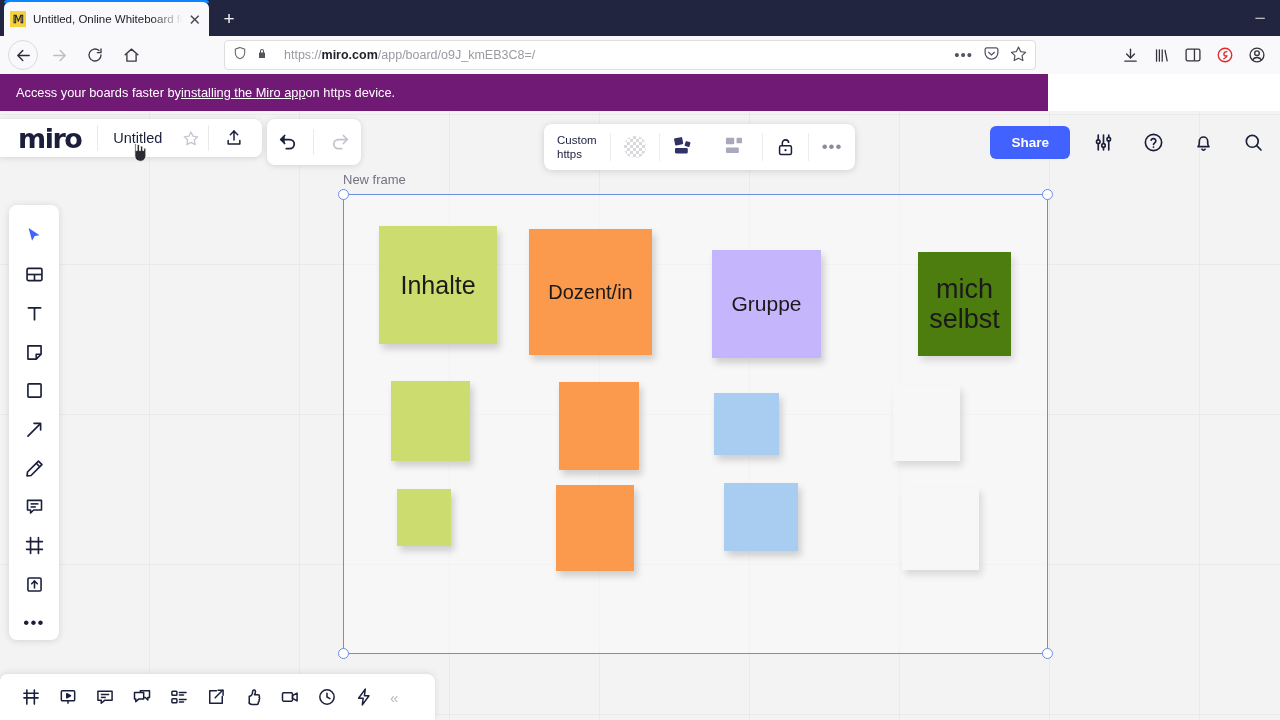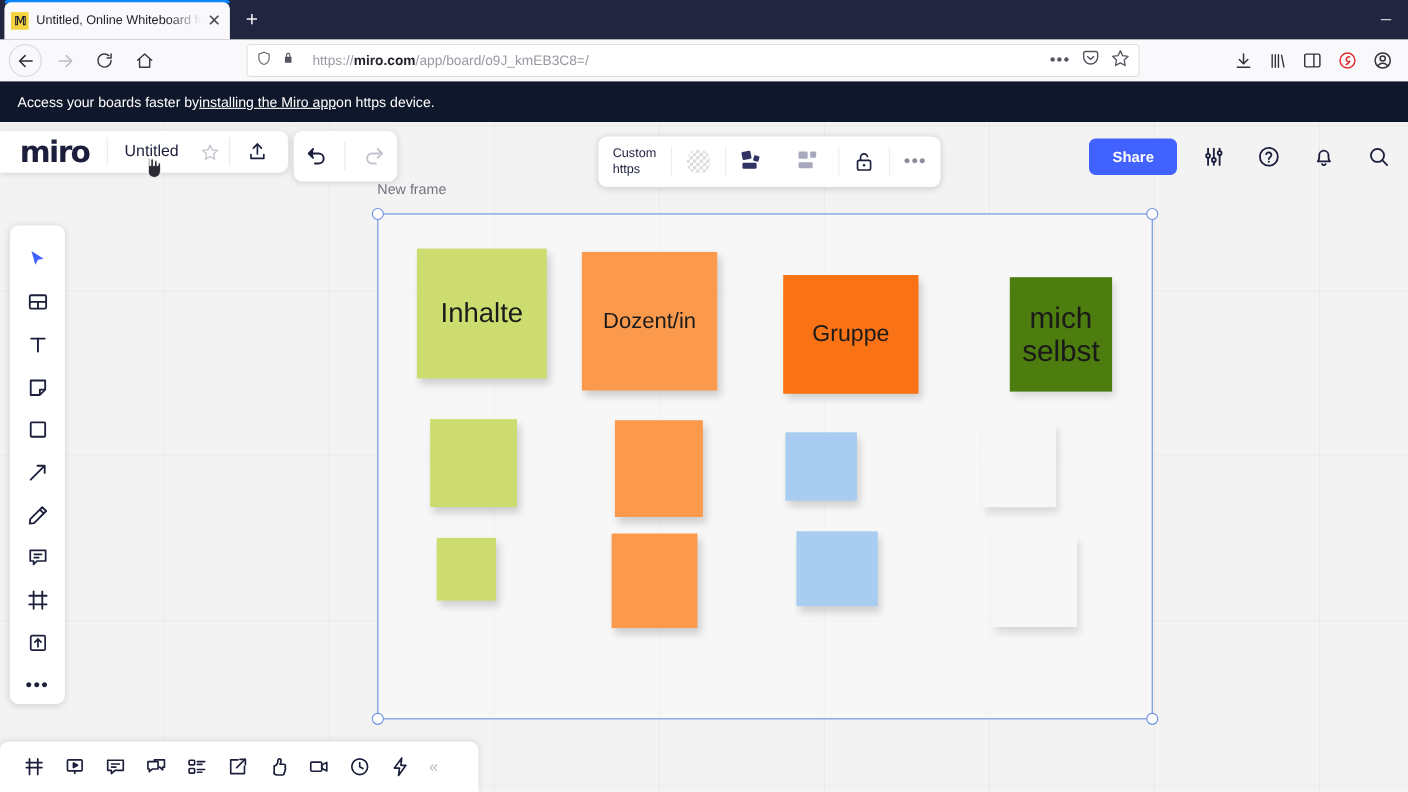--- a/index.html
+++ b/index.html
@@ -69,22 +69,22 @@
   .url-text b { color: #23222b; font-weight: 600; }
   .url-right { display: flex; align-items: center; gap: 10px; }
   .browser-right {
     position: absolute; right: 8px; top: 40px; height: 30px;
     display: flex; align-items: center; gap: 14px; padding-right: 6px;
   }
   .bicon { cursor: pointer; display: flex; align-items: center; justify-content: center; }
 
   
   .banner {
-    position: absolute; top: 74px; left: 0; width: 1280px; height: 37px;
-    background: #0f172a; display: flex; align-items: center;
+    position: absolute; top: 74px; left: 0; width: 1048px; height: 37px;
+    background: #701a75; display: flex; align-items: center;
     padding-left: 16px; color: #fff; font-size: 12.8px; text-align: center;
   }
   .banner a { color: #fff; text-decoration: underline; cursor: pointer; }
 
   
   .canvas {
     position: absolute; top: 111px; left: 0; width: 1280px; height: 609px;
     background: #f3f3f4;
     background-image:
       linear-gradient(to right, rgba(0,0,0,.035) 1px, transparent 1px),
@@ -175,21 +175,21 @@
   .b-toolbar {
     position: absolute; left: 0; bottom: 0; width: 435px; height: 46px;
     background: #fff; border-radius: 8px 8px 0 0; box-shadow: 0 -1px 7px rgba(0,0,0,.1);
     display: flex; align-items: center; padding-left: 14px; gap: 3px;
   }
   .b-btn { width: 34px; height: 34px; display: flex; align-items: center; justify-content: center; cursor: pointer; }
   .b-collapse { color: #b8b8c4; font-size: 15px; margin-left: 6px; cursor: pointer; }
 
   
   .frame-label {
-    position: absolute; left: 343px; top: 164px;
+    position: absolute; left: 343px; top: 172px;
     font-size: 13px; color: #737380; cursor: pointer;
   }
   .frame {
     position: absolute; left: 343px; top: 194px; width: 705px; height: 460px;
     border: 1.5px solid #6b8ee0; background: rgba(250,250,250,.55);
   }
   .handle {
     position: absolute; width: 11px; height: 11px; background: #fff;
     border: 1.5px solid #6b8ee0; border-radius: 50%; cursor: pointer;
   }
@@ -327,21 +327,21 @@
     <div class="handle h-bl"></div>
     <div class="handle h-br"></div>
   </div>
   <div id="sticky-layer">
       <div class="sticky" style="left: 379px; top: 226px; width: 118px; height: 118px; background: rgb(205, 220, 110); font-size: 25px;">
         <span>Inhalte</span>
       </div>
       <div class="sticky" style="left: 529px; top: 229px; width: 123px; height: 126px; background: rgb(251, 154, 77); font-size: 20px;">
         <span>Dozent/in</span>
       </div>
-      <div class="sticky" style="left: 712px; top: 250px; width: 123px; height: 108px; background: #f97316; font-size: 21px;">
+      <div class="sticky" style="left: 712px; top: 250px; width: 109px; height: 108px; background: #c4b5fd; font-size: 21px;">
         <span>Gruppe</span>
       </div>
       <div class="sticky" style="left: 918px; top: 252px; width: 93px; height: 104px; background: #4d7c0f; font-size: 27px; box-shadow: rgba(0, 0, 0, 0.12) 3px 5px 7px;">
         <span>mich selbst</span>
       </div>
       <div class="sticky" style="left: 391px; top: 381px; width: 79px; height: 80px; background: rgb(205, 220, 110); font-size: 14px;"></div>
       <div class="sticky" style="left: 559px; top: 382px; width: 80px; height: 88px; background: rgb(251, 154, 77); font-size: 14px;"></div>
       <div class="sticky" style="left: 714px; top: 393px; width: 65px; height: 62px; background: rgb(168, 205, 240); font-size: 14px;"></div>
       <div class="sticky" style="left: 893px; top: 385px; width: 67px; height: 76px; background: rgb(247, 247, 247); font-size: 14px; box-shadow: rgba(0, 0, 0, 0.12) 3px 5px 7px;"></div>
       <div class="sticky" style="left: 397px; top: 489px; width: 54px; height: 57px; background: rgb(205, 220, 110); font-size: 14px;"></div>

